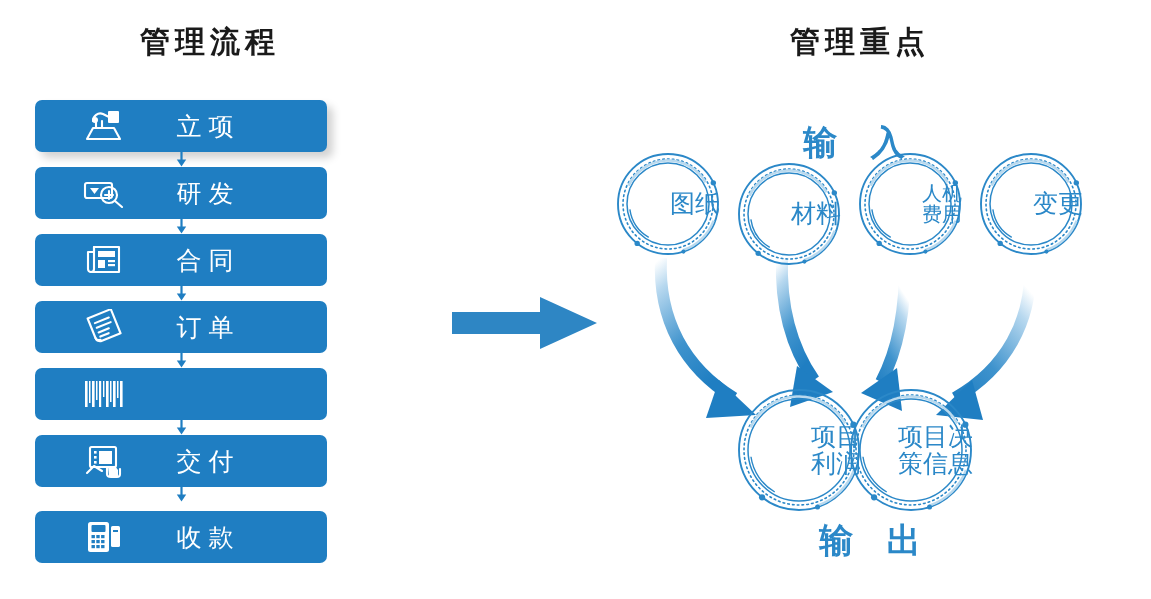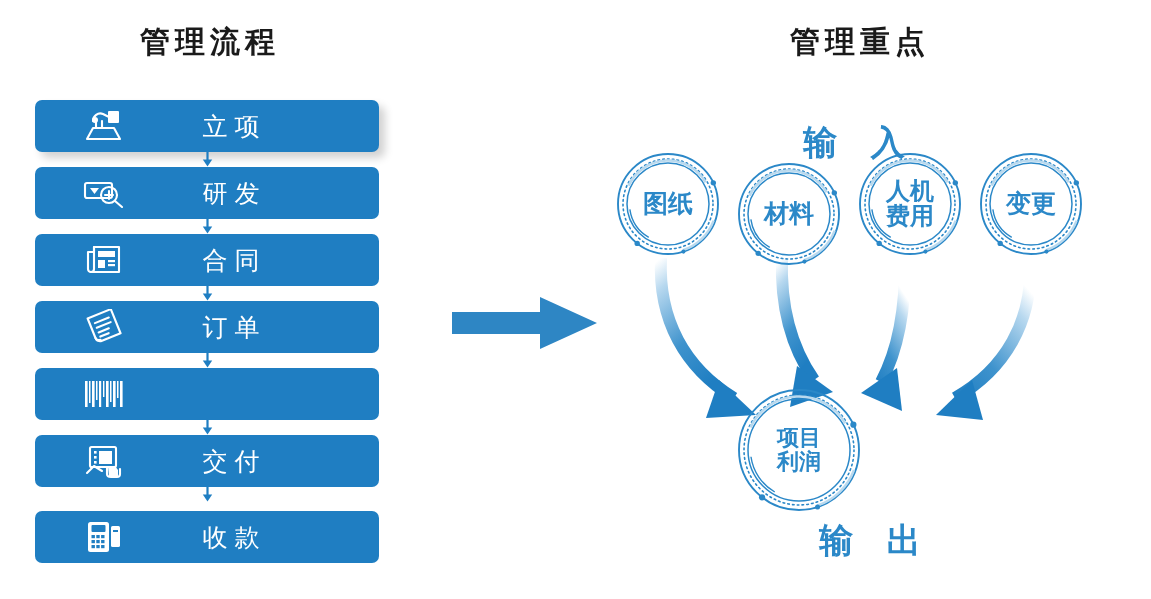--- a/index.html
+++ b/index.html
@@ -40,21 +40,21 @@
   #label-output { left: 726px; top: 518px; width: 300px; }
 
   
   #flow-list {
     position: absolute;
     left: 35px; top: 100px;
     width: 357px;
   }
   .flow-row {
     position: relative;
-    width: 344px;
+    width: 292px;
     height: 52px;
     margin-bottom: 15px;
   }
   .flow-row:last-child { margin-bottom: 0; margin-top: 24px; }
 
   .flow-box {
     position: absolute; inset: 0;
     background: #1f7ec2;
     border-radius: 7px;
     display: flex;
@@ -108,32 +108,32 @@
 
   .node {
     position: absolute;
     width: 104px; height: 104px;
   }
   .node .node-text {
     position: absolute;
     inset: 0;
     display: flex;
     flex-direction: column;
-    align-items: center;
+    align-items: flex-end;
     justify-content: center;
     color: #2b88c8;
     font-size: 25px;
-    font-weight: bold;
+    font-weight: normal;
     line-height: 1.02;
     letter-spacing: 0px;
     font-family: "DejaVu Sans", "Liberation Sans", sans-serif;
     pointer-events: none;
   }
-  .node.two-line .node-text { font-size: 24px; line-height: 1.05; }
-  .node.out .node-text { font-size: 22px; line-height: 1.08; }
+  .node.two-line .node-text { font-size: 20px; line-height: 1.05; }
+  .node.out .node-text { font-size: 25px; line-height: 1.08; }
 
   #node-in-0 { left: 16px;  top: 22px; }
   #node-in-1 { left: 137px; top: 32px; }
   #node-in-2 { left: 258px; top: 22px; }
   #node-in-3 { left: 379px; top: 22px; }
 
   .node.out { width: 124px; height: 124px; }
   #node-out-0 { left: 137px; top: 258px; }
   #node-out-1 { left: 249px; top: 258px; }
 
@@ -433,14 +433,28 @@
     <path d="M13.51 39.39 A53.5 53.5 0 0 1 108.33 35.25" fill="none" stroke="#b9d9ee" stroke-width="2.6"></path>
     <path d="M116.97 82.01 A58.5 58.5 0 0 1 80.08 117.64" fill="none" stroke="#b9d9ee" stroke-width="2.4"></path>
     <path d="M37.75 104.00 A48.5 48.5 0 0 1 13.97 68.75" fill="none" stroke="#2b88c8" stroke-width="1.4"></path>
     <circle cx="116.38" cy="36.64" r="3.1" fill="#2b88c8"></circle>
     <circle cx="25.06" cy="109.28" r="3.1" fill="#2b88c8"></circle>
     <circle cx="80.54" cy="119.06" r="2.5" fill="#2b88c8"></circle>
   </svg><div class="node-text">
           <div>项目</div>
           <div>利润</div>
         </div></div>
+    <div class="node out two-line" id="node-out-1"><svg width="124" height="124" viewBox="0 0 124 124">
+    <circle cx="62" cy="62" r="60" fill="none" stroke="#2b88c8" stroke-width="1.9"></circle>
+    <circle cx="62" cy="62" r="51" fill="none" stroke="#2b88c8" stroke-width="1.5"></circle>
+    <circle cx="62" cy="62" r="55" fill="none" stroke="#2b88c8" stroke-width="1.6" stroke-dasharray="1.6 3.2" stroke-linecap="round"></circle>
+    <path d="M13.51 39.39 A53.5 53.5 0 0 1 108.33 35.25" fill="none" stroke="#b9d9ee" stroke-width="2.6"></path>
+    <path d="M116.97 82.01 A58.5 58.5 0 0 1 80.08 117.64" fill="none" stroke="#b9d9ee" stroke-width="2.4"></path>
+    <path d="M37.75 104.00 A48.5 48.5 0 0 1 13.97 68.75" fill="none" stroke="#2b88c8" stroke-width="1.4"></path>
+    <circle cx="116.38" cy="36.64" r="3.1" fill="#2b88c8"></circle>
+    <circle cx="25.06" cy="109.28" r="3.1" fill="#2b88c8"></circle>
+    <circle cx="80.54" cy="119.06" r="2.5" fill="#2b88c8"></circle>
+  </svg><div class="node-text">
+          <div>项目决</div>
+          <div>策信息</div>
+        </div></div>
   </div>
 </div>
 
 </body></html>

